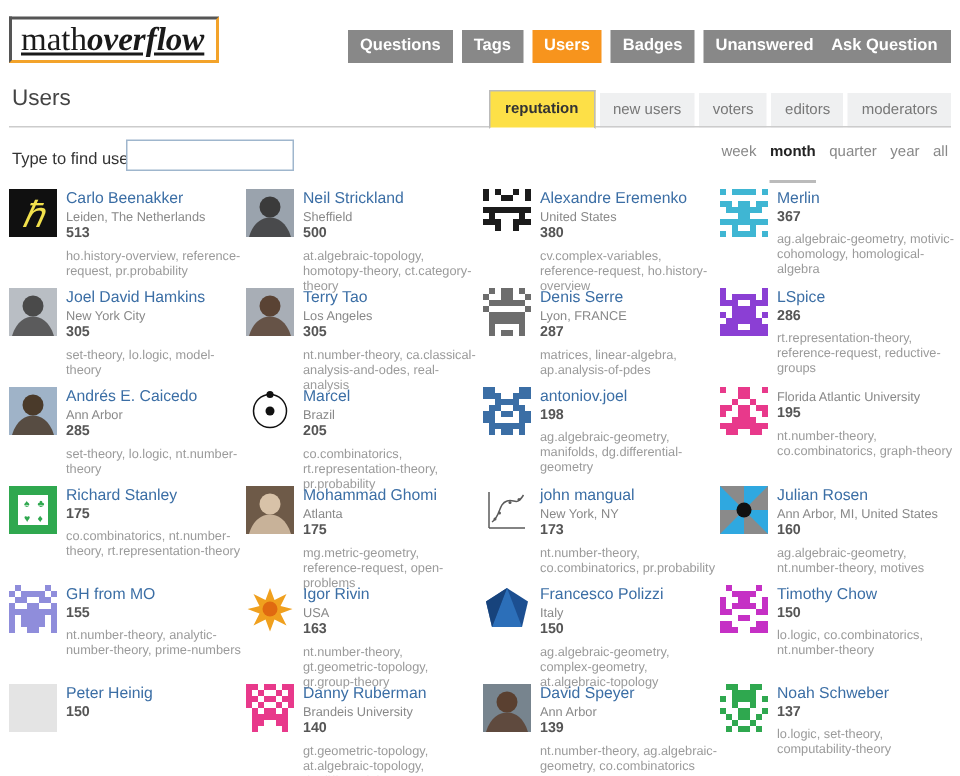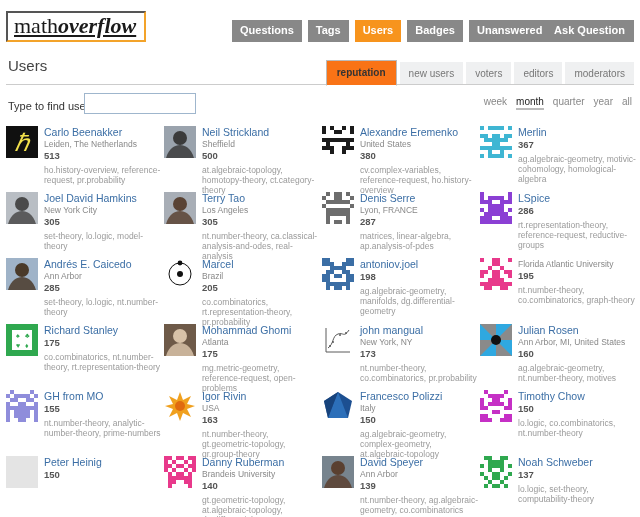--- a/index.html
+++ b/index.html
@@ -45,37 +45,37 @@
     font-size:15px; color:#444; font-weight:400;
   }
   .tabs { position:absolute; right:0; bottom:0; display:flex; align-items:flex-end; gap:3px; }
   .tab {
     font-size:10px; color:#777; background:#eff0f1;
     padding:5px 8px 5px; line-height:12px; white-space:nowrap;
     border:1px solid transparent; border-bottom:none;
     text-decoration:none;
   }
   .tab.active {
-    background:#f97316; color:#333; font-weight:bold;
+    background:#fde047; color:#333; font-weight:bold;
     border:1px solid #bbb; border-bottom:1px solid #fff;
     padding:6px 10px 6px; position:relative; z-index:2; margin-bottom:-1px;
   }
   .title-rule { position:absolute; left:0; right:0; bottom:0; height:1px; background:#ccc; }
 
   
   .filterbar { position:relative; height:32px; margin:6px 6px 0 6px; }
   .find-label { position:absolute; left:2px; top:9px; font-size:11px; color:#333; }
   .find-input {
     position:absolute; left:78px; top:2px; width:102px; height:19px;
     border:1px solid #9fb6cd; background:#fff; font-size:11px;
     padding:0 4px; color:#333; font-family:"Liberation Sans", sans-serif;
   }
   .periods { position:absolute; right:2px; top:5px; display:flex; gap:9px; align-items:baseline; }
   .periods a { font-size:10px; color:#888; text-decoration:none; }
-  .periods a.sel { color:#222; font-weight:normal; border-bottom:2px solid #bbb; padding-bottom:1px; }
+  .periods a.sel { color:#222; font-weight:bold; border-bottom:2px solid #bbb; padding-bottom:13px; }
 
   
   .grid {
     position:absolute; left:6px; top:124px; right:4px;
     display:grid; grid-template-columns:repeat(4, 1fr);
     column-gap:2px; row-gap:0;
   }
   .user { display:flex; gap:6px; height:66px; padding-top:2px; box-sizing:border-box; }
   .avatar { width:32px; height:32px; flex:0 0 32px; position:relative; overflow:hidden; background:#e9e9e9; }
   .avatar svg { display:block; width:32px; height:32px; }

